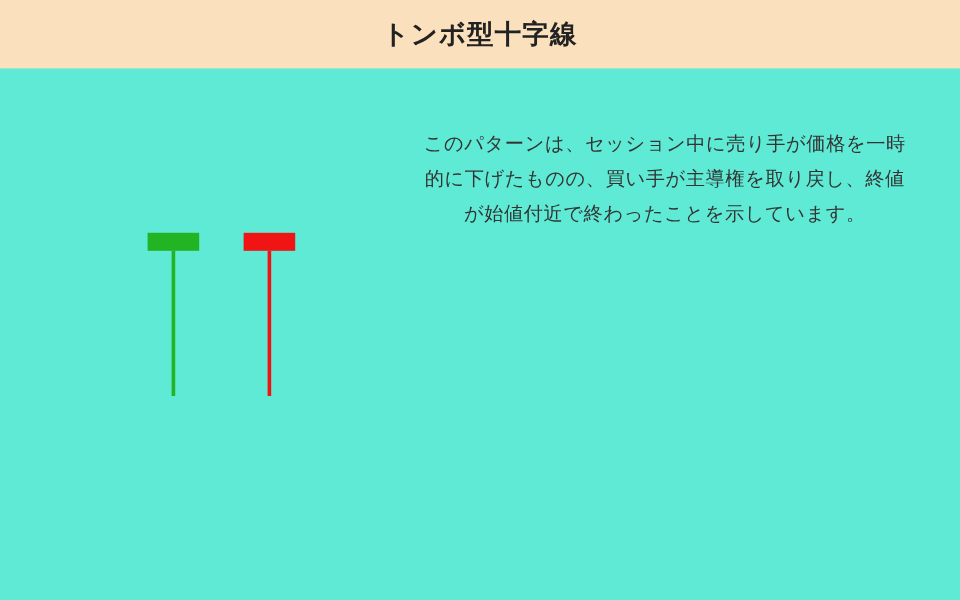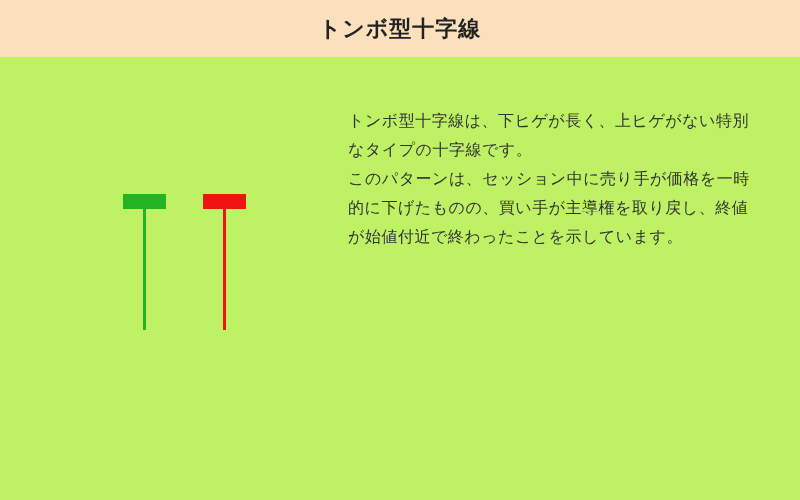--- a/index.html
+++ b/index.html
@@ -56,35 +56,34 @@
     font-size: 16px;
     line-height: 29px;
     letter-spacing: 0.5px;
     color: #333333;
   }
   .description p { margin: 0; }
 </style>
 </head>
 <body>
 
-<div class="page" style="background-color: #bef264;">
+<div class="page" style="background-color: #5eead4; text-align: center;">
 
   <header class="header" style="background-color: rgb(250, 224, 189);">
     <h1 class="title" style="color: rgb(34, 34, 34);">トンボ型十字線</h1>
   </header>
 
   <div>
     <div class="candle candle-green">
       <div class="body" style="background-color: rgb(34, 180, 34);"></div>
       <div class="wick" style="background-color: rgb(34, 180, 34);"></div>
     </div>
     <div class="candle candle-red">
       <div class="body" style="background-color: rgb(240, 20, 20);"></div>
       <div class="wick" style="background-color: rgb(240, 20, 20);"></div>
     </div>
   </div>
 
   <div class="description" style="color: rgb(51, 51, 51);">
-    <p>トンボ型十字線は、下ヒゲが長く、上ヒゲがない特別なタイプの十字線です。</p>
     <p>このパターンは、セッション中に売り手が価格を一時的に下げたものの、買い手が主導権を取り戻し、終値が始値付近で終わったことを示しています。</p>
   </div>
 
 </div>
 
 </body></html>

